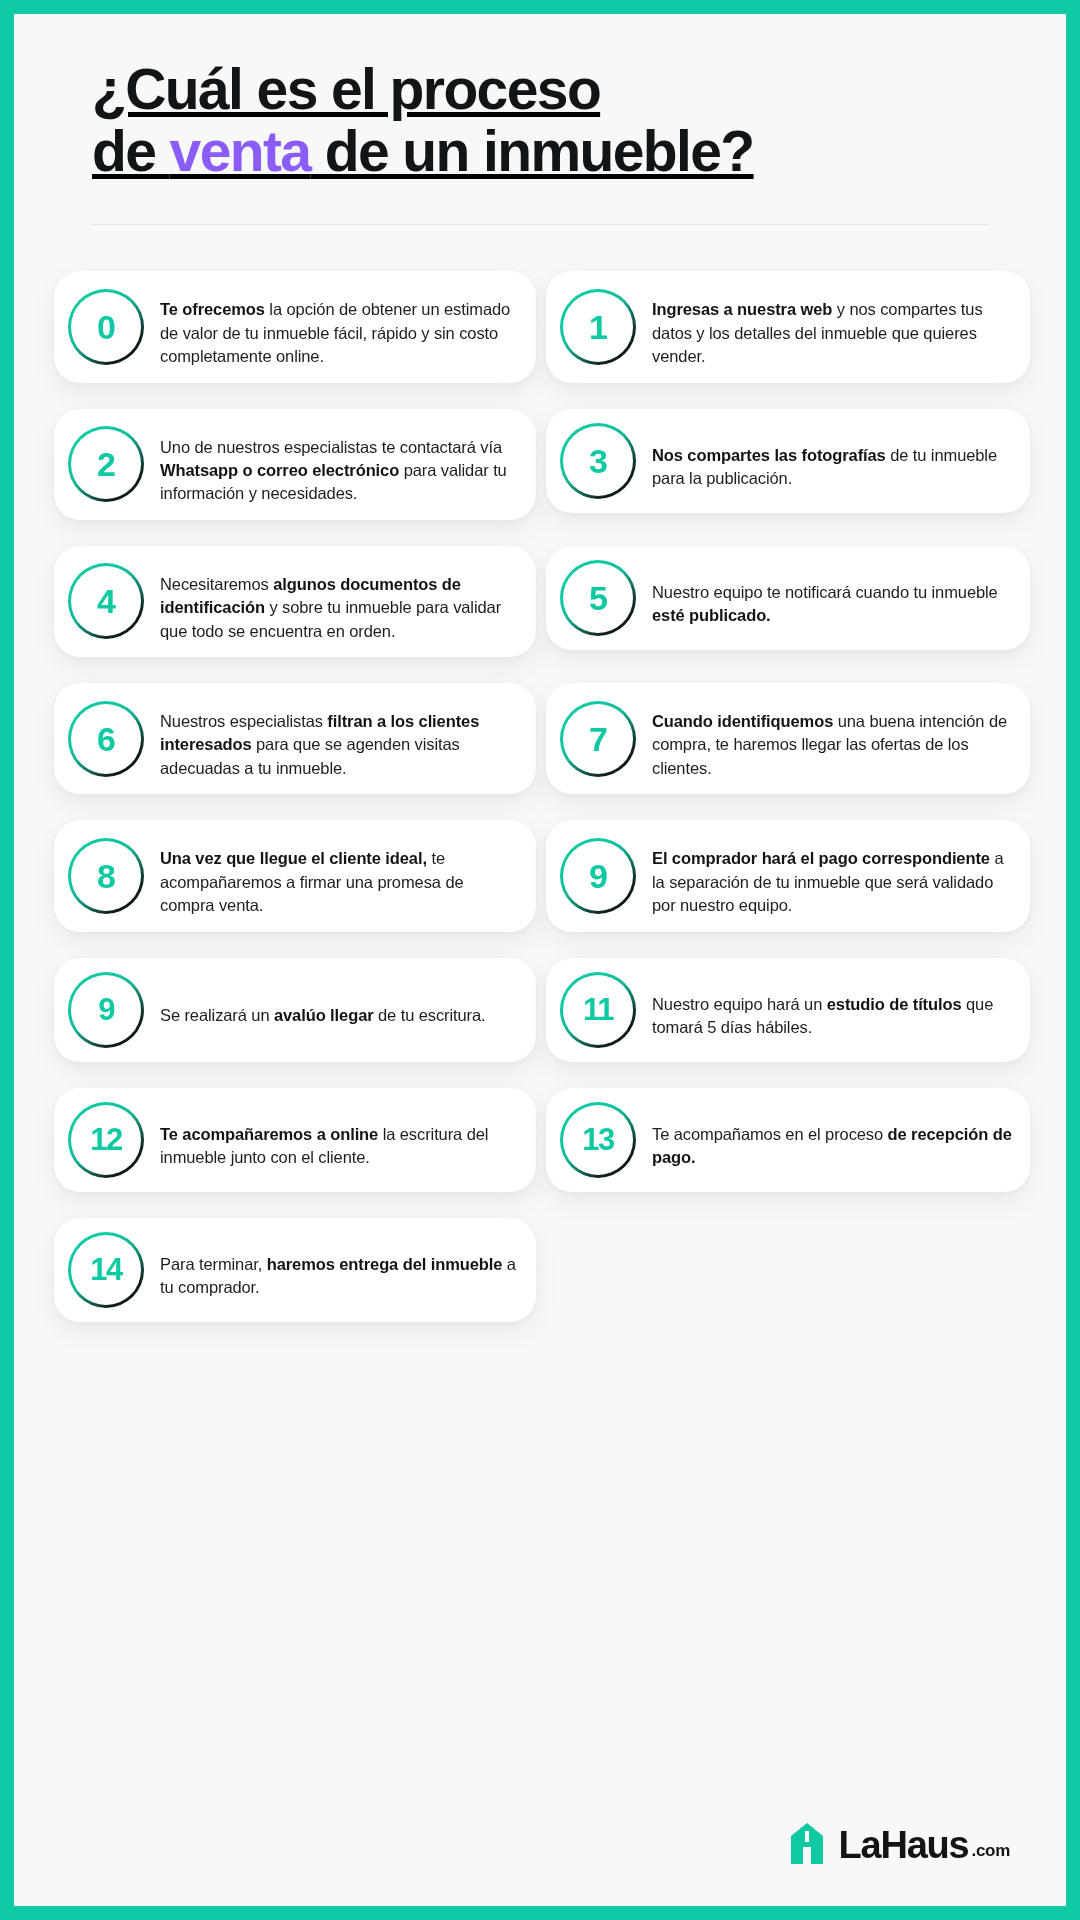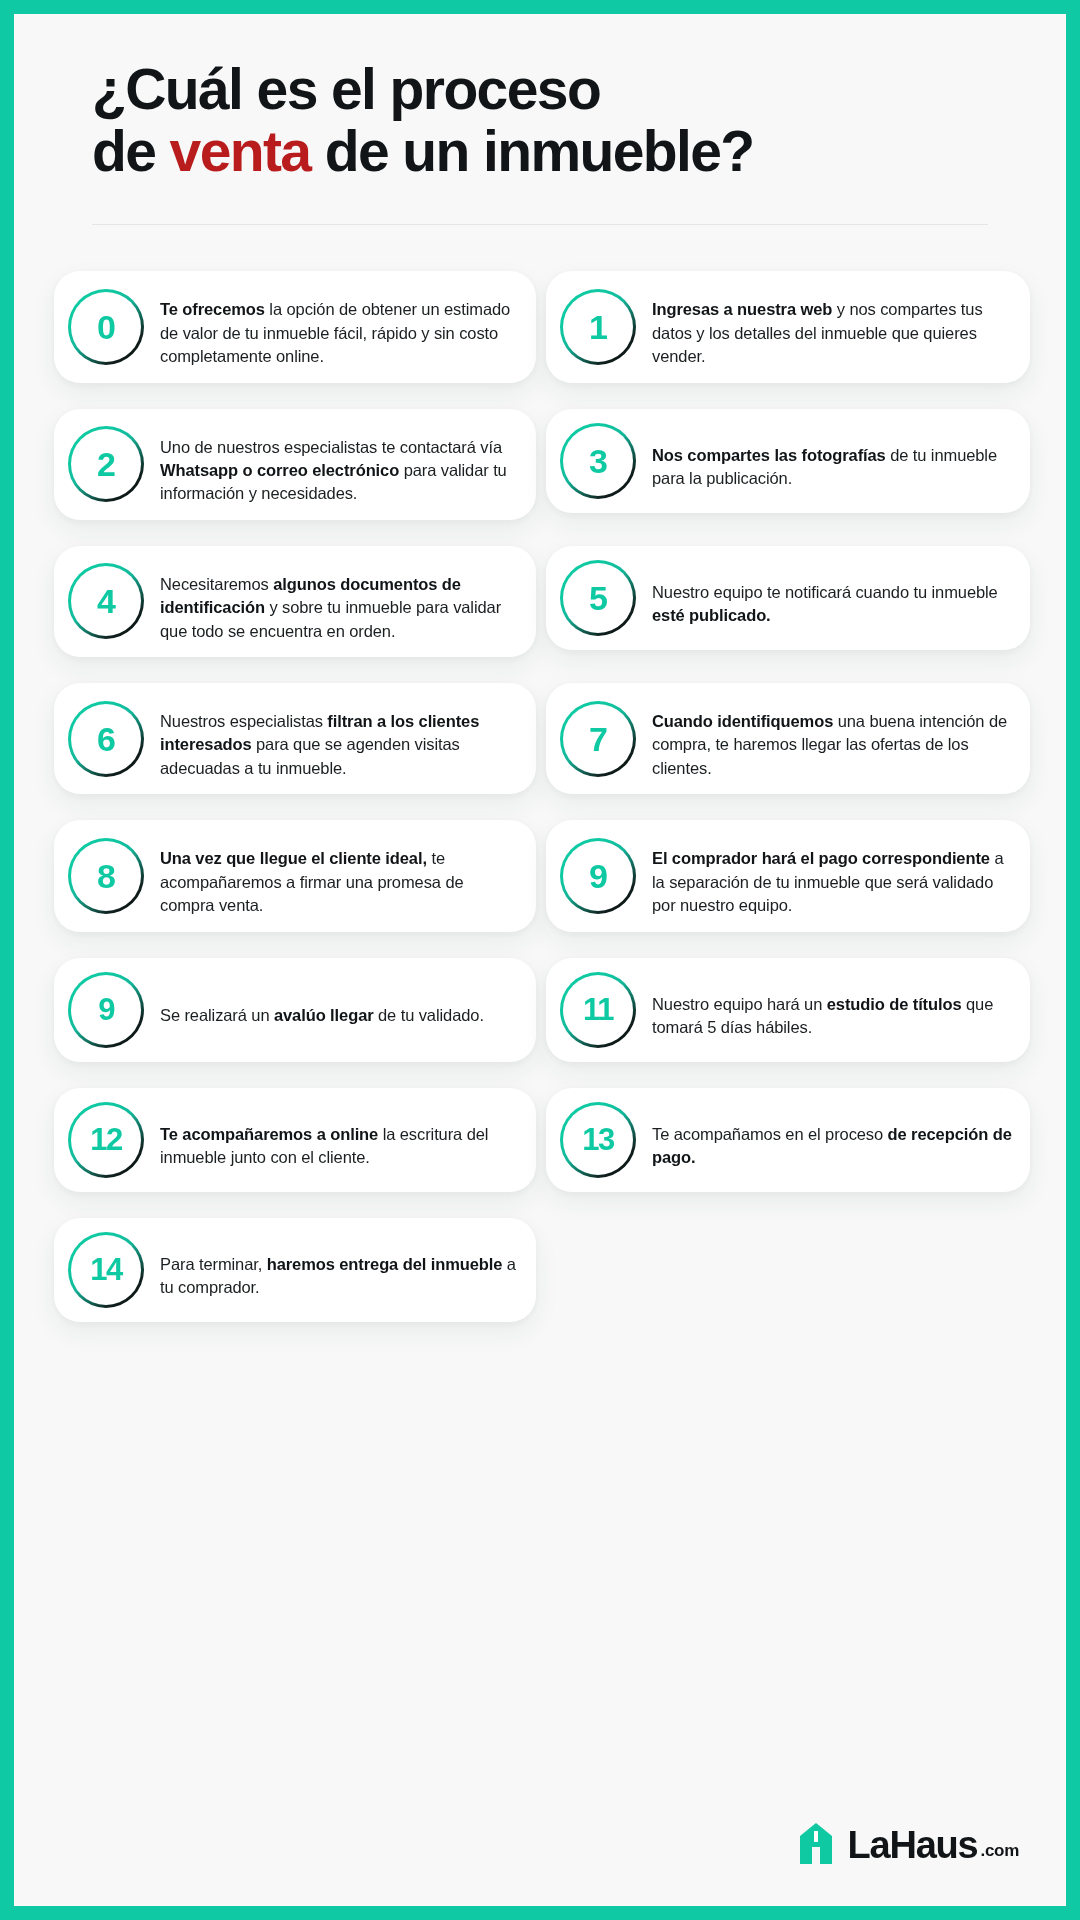--- a/index.html
+++ b/index.html
@@ -13,31 +13,32 @@
     position:absolute;
     left:14px;top:14px;
     width:1052px;height:1892px;
     background:#f7f8f7;
     overflow:hidden;
   }
 
   
   .header{
     padding:44px 0 0 78px;
+    text-decoration:underline;
   }
   .title{
     font-size:57px;
     line-height:1.09;
     font-weight:bold;
     color:#111517;
     letter-spacing:-1.6px;
     margin:0;
     max-width:880px;
   }
-  .title .hl{color:#b91c1c;}
+  .title .hl{color:#8b5cf6;}
 
   .rule{
     margin:42px 78px 0 78px;
     height:1px;
     background:#e3e6e5;
   }
 
   
   .steps{
     position:relative;
@@ -107,21 +108,21 @@
     line-height:1.42;
     color:#1b1f21;
     letter-spacing:-0.1px;
     margin-top:13px;
   }
   .text b{font-weight:bold;color:#111517;}
 
   
   .footer{
     position:absolute;
-    right:47px;bottom:42px;
+    right:56px;bottom:42px;
     display:flex;
     align-items:flex-end;
     margin-top:9px;
   }
   .logo-mark{
     position:relative;
     width:40px;height:44px;
     margin-right:11px;
   }
   .logo-word{
@@ -241,21 +242,21 @@
             <div class="text"><b>El comprador hará el pago correspondiente</b><span> a la separación de tu inmueble que será validado por nuestro equipo.</span></div>
           </div>
         </div>
       </div>
       <div class="row">
         <div class="col left">
           <div class="card">
             <div class="bullet">
               <span class="num wide">9</span>
             </div>
-            <div class="text"><span>Se realizará un </span><b>avalúo llegar</b><span> de tu validado.</span></div>
+            <div class="text"><span>Se realizará un </span><b>avalúo llegar</b><span> de tu escritura.</span></div>
           </div>
         </div>
         <div class="col right">
           <div class="card">
             <div class="bullet">
               <span class="num wide">11</span>
             </div>
             <div class="text"><span>Nuestro equipo hará un </span><b>estudio de títulos</b><span> que tomará 5 días hábiles.</span></div>
           </div>
         </div>

